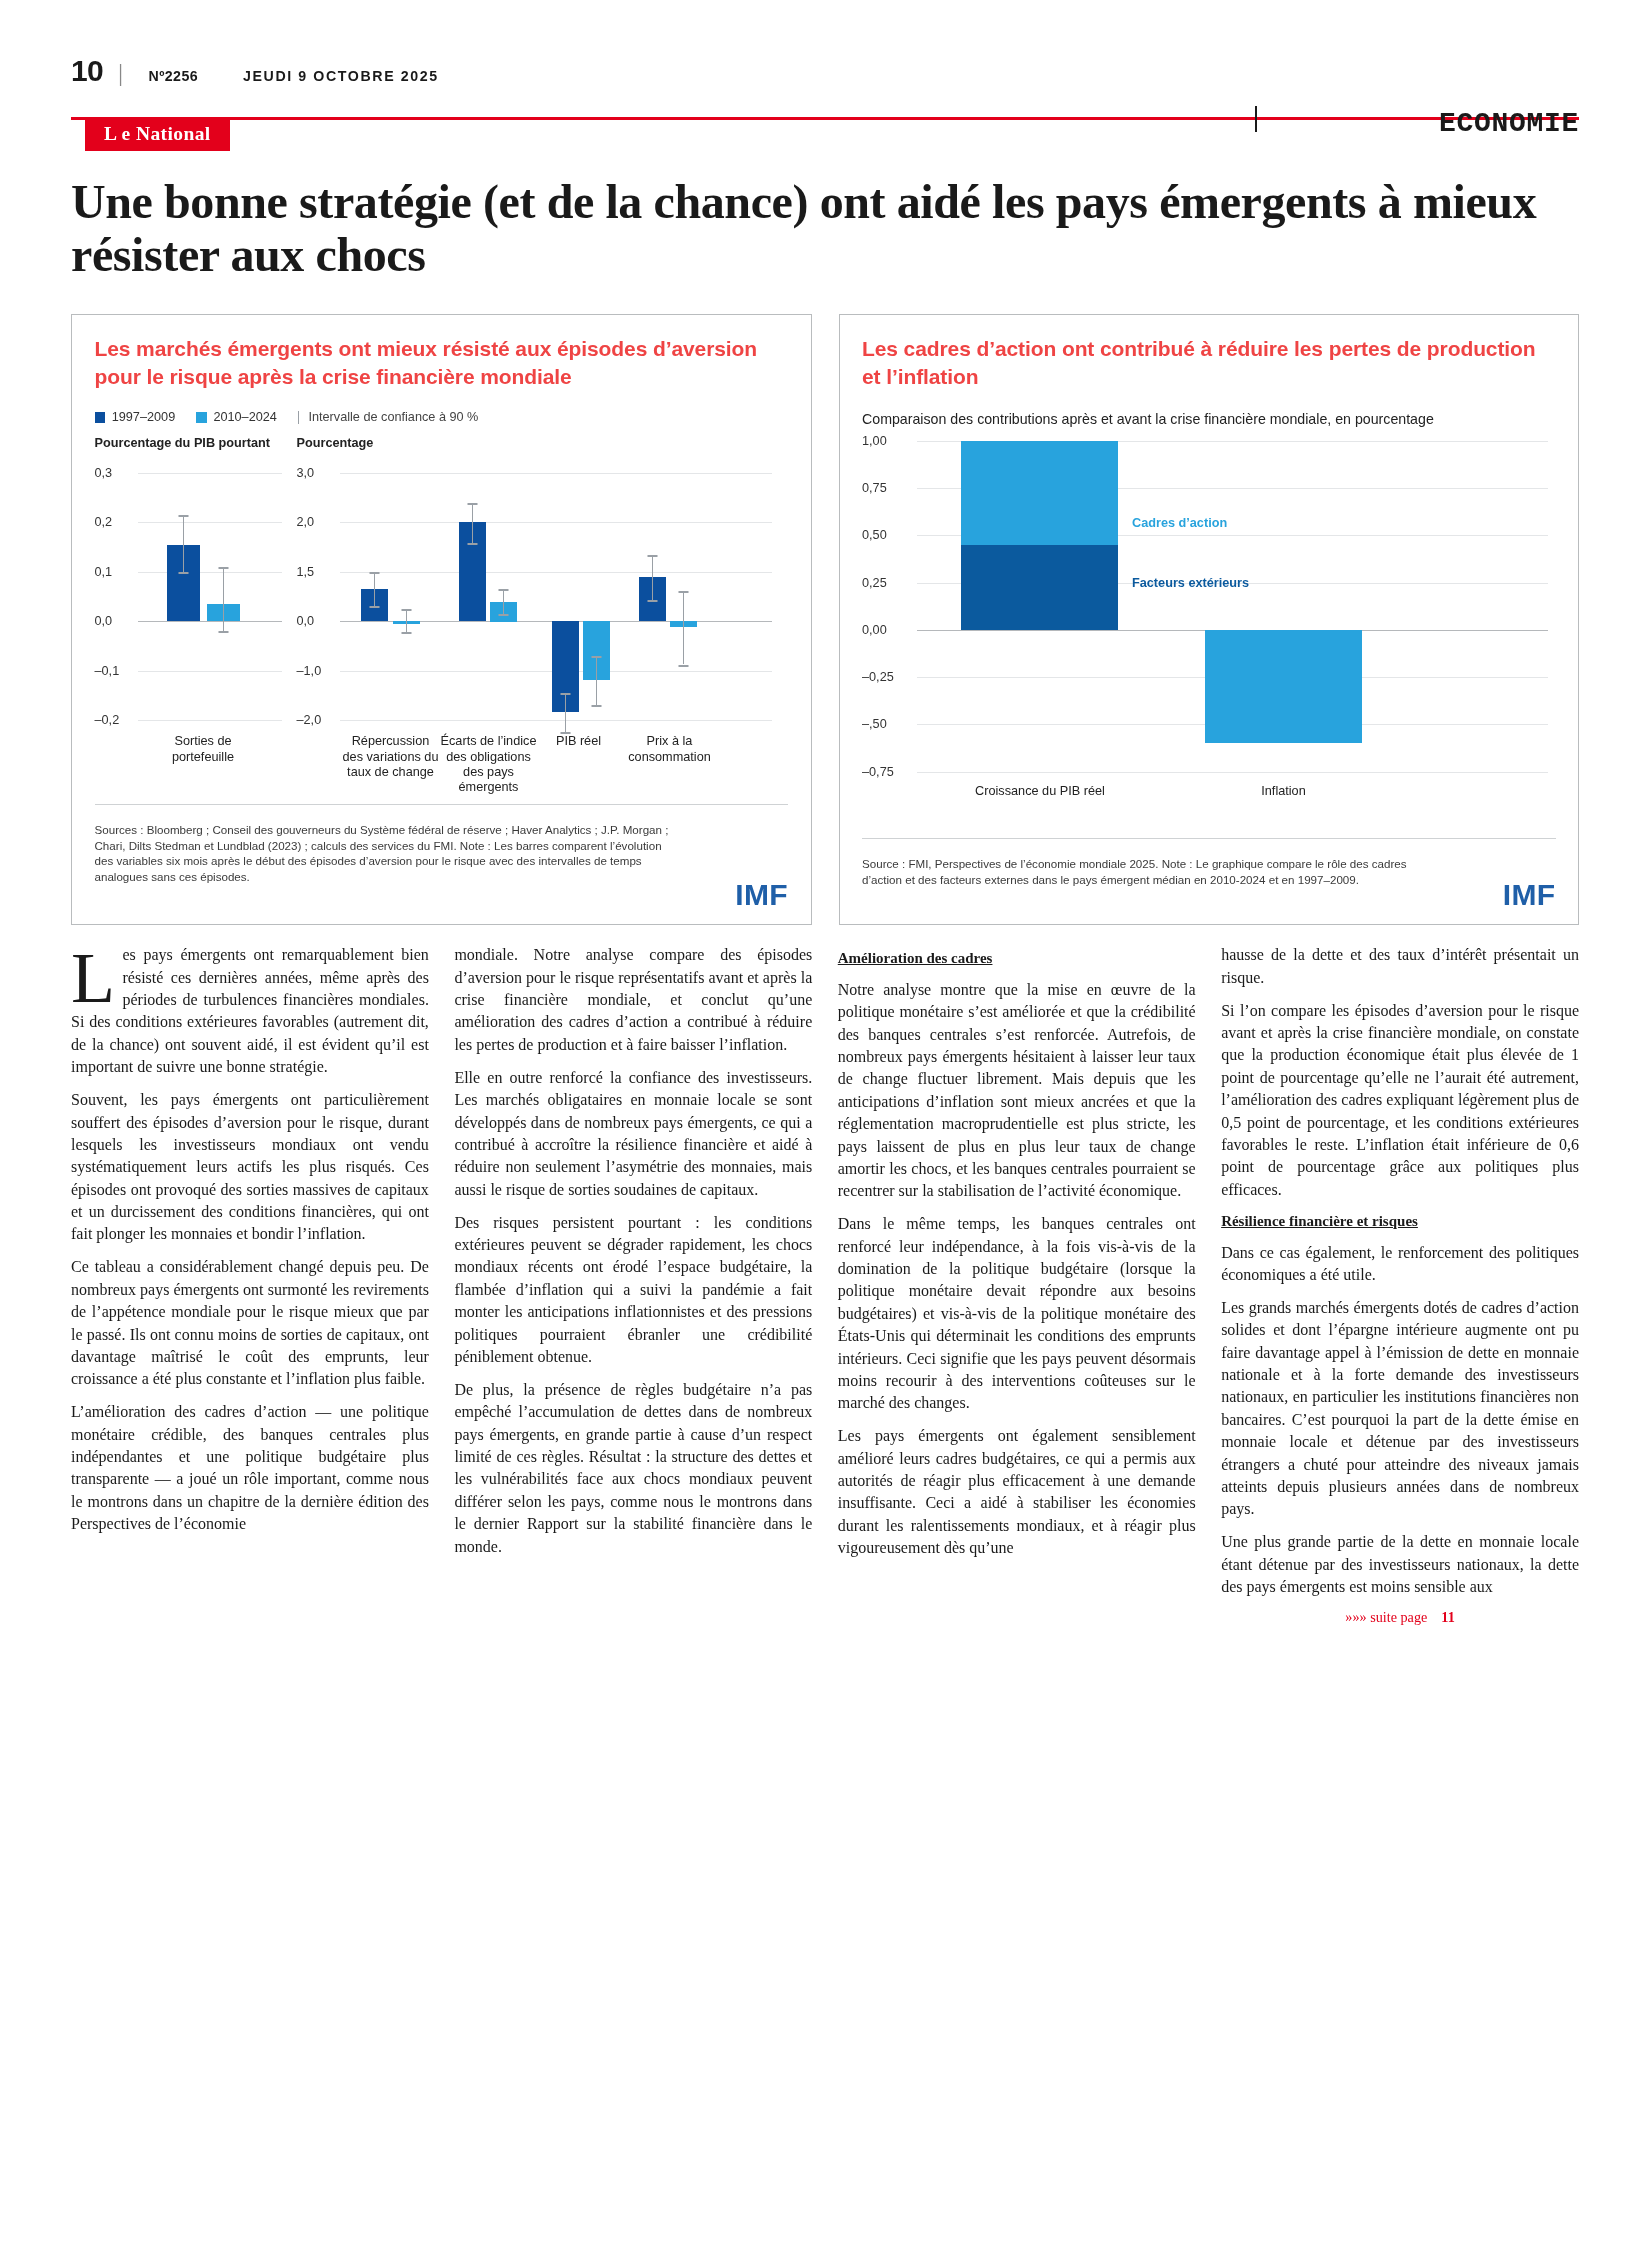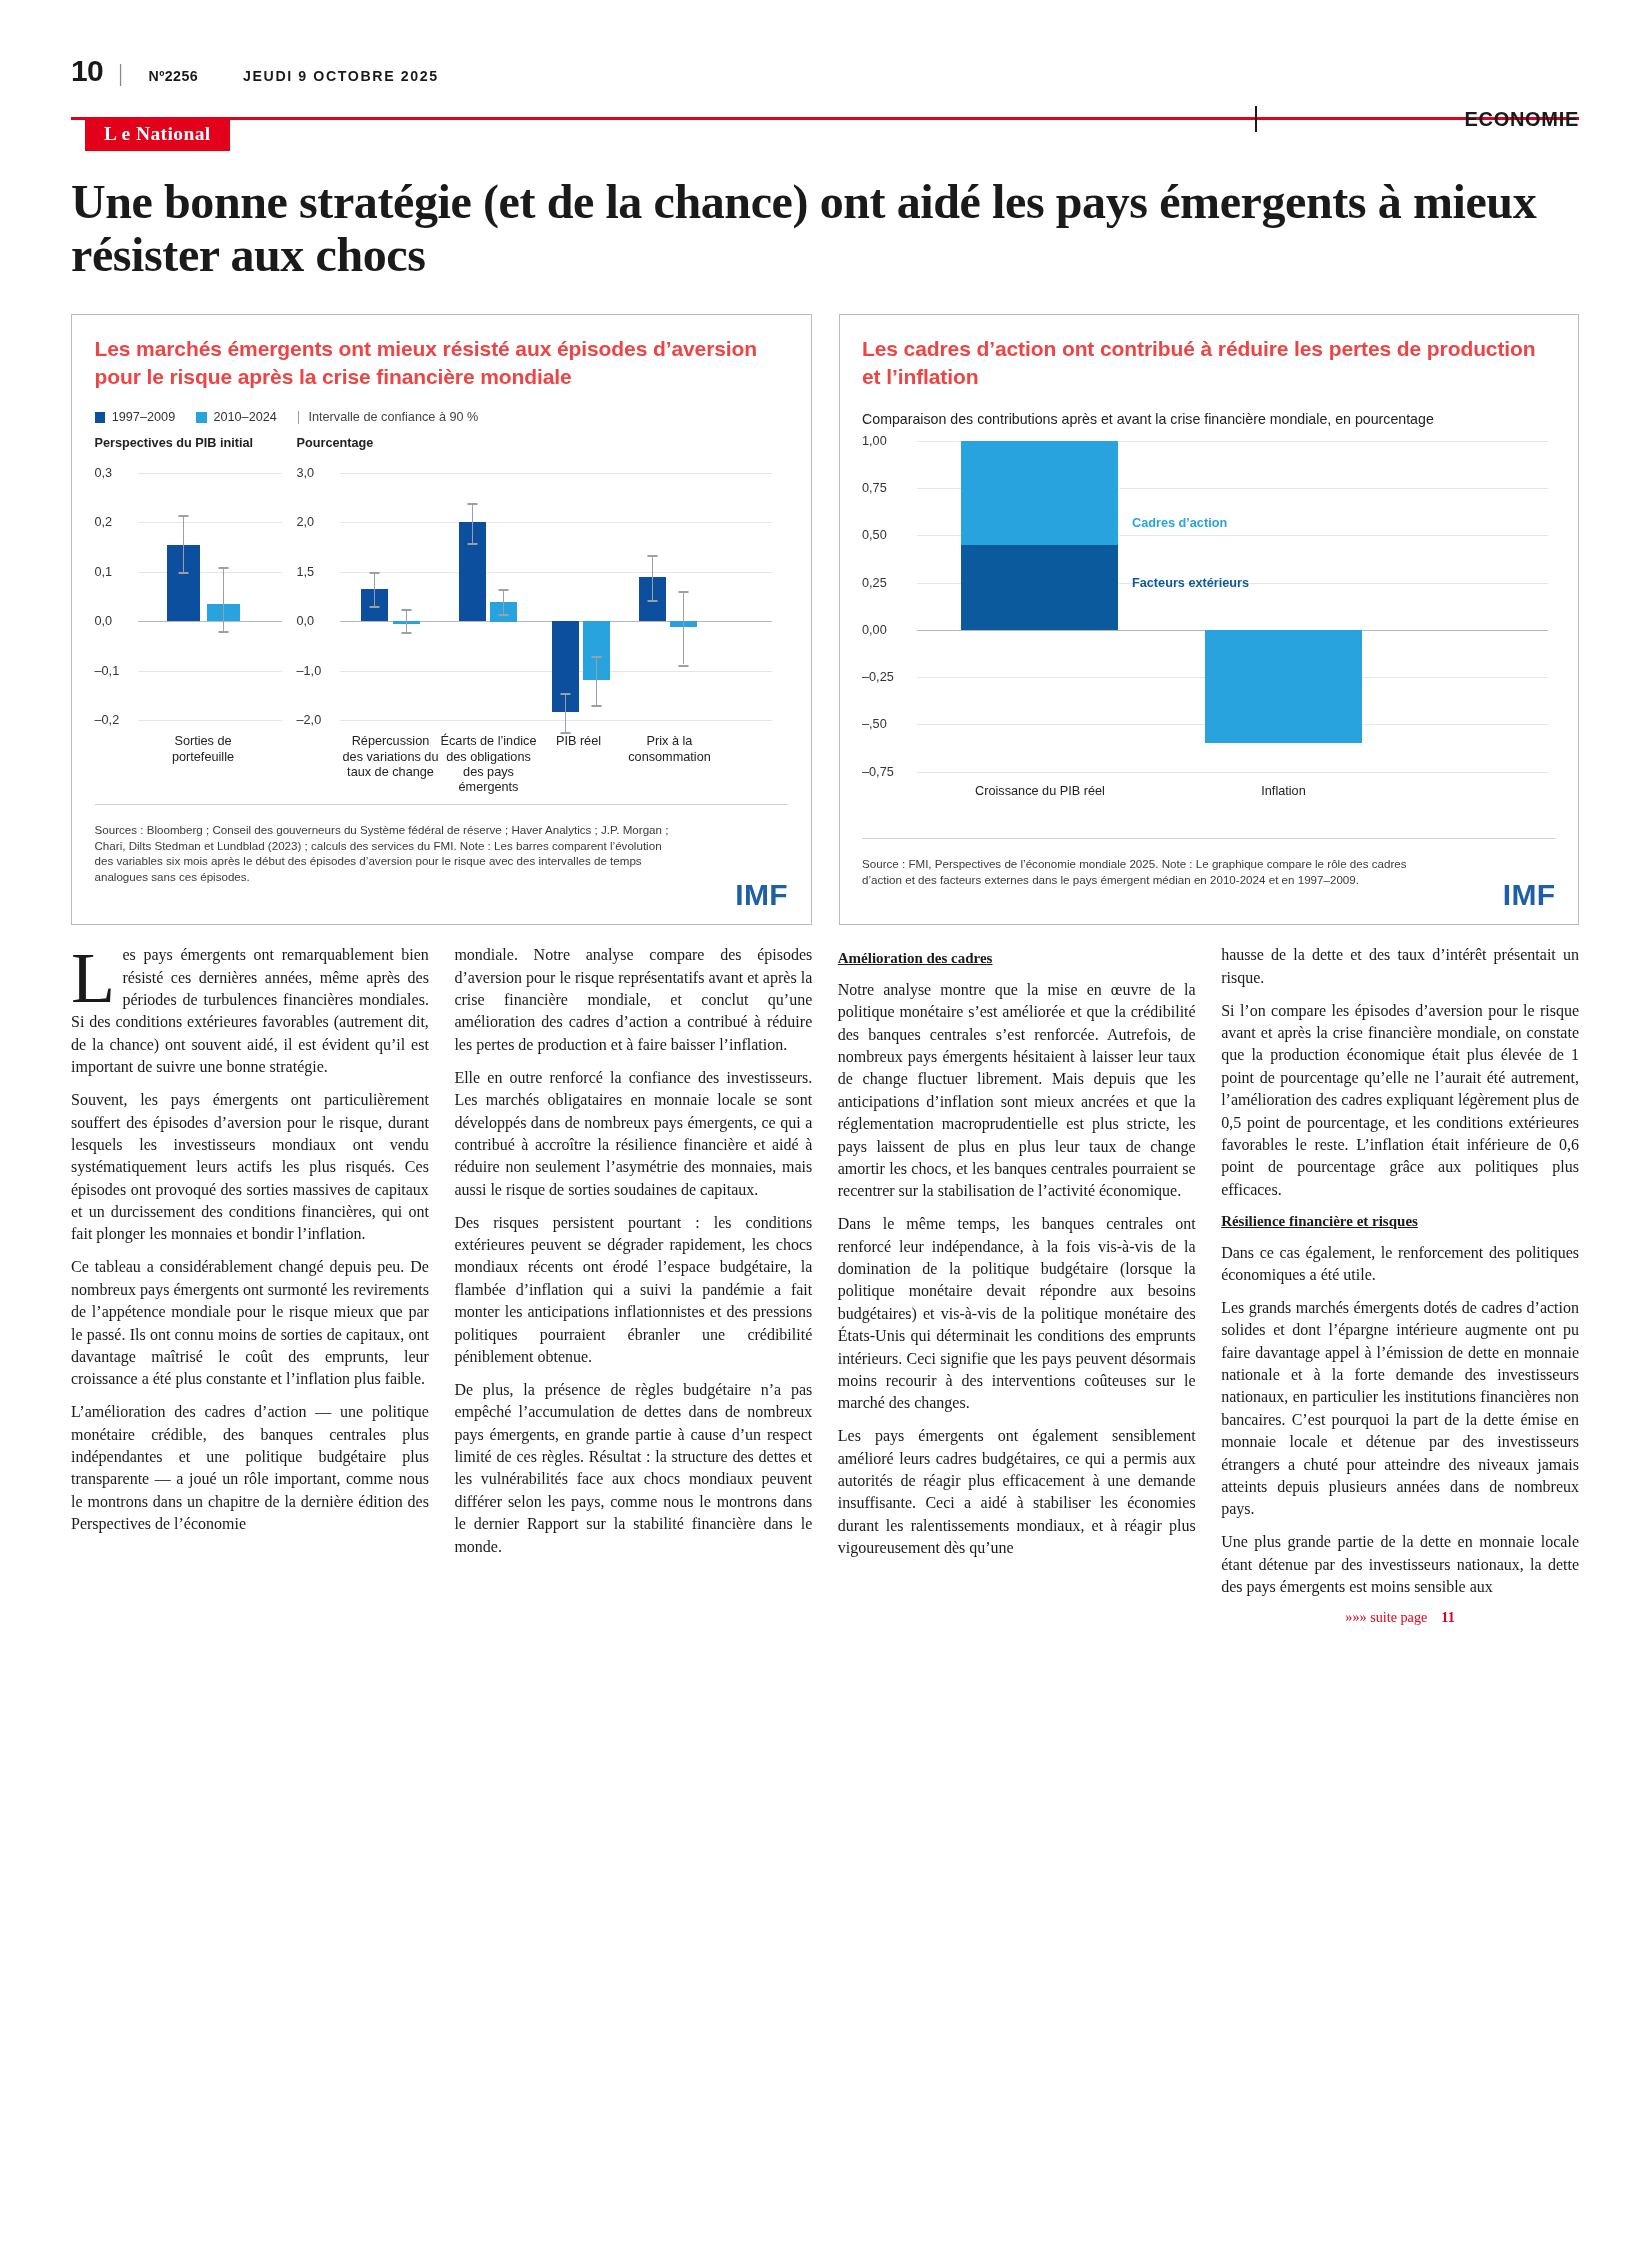--- a/index.html
+++ b/index.html
@@ -73,23 +73,23 @@
     color: #ffffff;
     font-family: "Liberation Serif", serif;
     font-weight: bold;
     font-size: 19.5px;
     letter-spacing: 0.4px;
     padding: 6px 19.5px 6.7px 19.5px;
   }
   .section-title {
     position: absolute;
     right: 0; top: 1.5px;
-    font-family: Liberation Sans, sans-serif;
-    font-weight: bold;
-    font-size: 20px;
+    font-family: Liberation Mono, monospace;
+    font-weight: bold;
+    font-size: 28px;
     letter-spacing: 0.7px;
   }
   .section-divider {
     position: absolute;
     right: 322px; top: 0px;
     width: 2.2px; height: 25.5px;
     background: #1a1a1a;
   }
 
   
@@ -328,21 +328,21 @@
         </span>
         <span class="ci-note">
           <span class="ci-bar"></span>
           <span>Intervalle de confiance à 90 %</span>
         </span>
       </div>
 
       <div class="chart1">
 
         <div class="panelA">
-          <div class="ptitle">Perspectives du PIB initial</div>
+          <div class="ptitle">Pourcentage du PIB pourtant</div>
           <div class="plot">
 
             <div class="gridline" style="top:0px"></div>
             <div class="ytick" style="top:0px">0,3</div>
             <div class="gridline" style="top:49px"></div>
             <div class="ytick" style="top:49px">0,2</div>
             <div class="gridline" style="top:99px"></div>
             <div class="ytick" style="top:99px">0,1</div>
             <div class="zeroline" style="top:148px"></div>
             <div class="ytick" style="top:148px">0,0</div>

